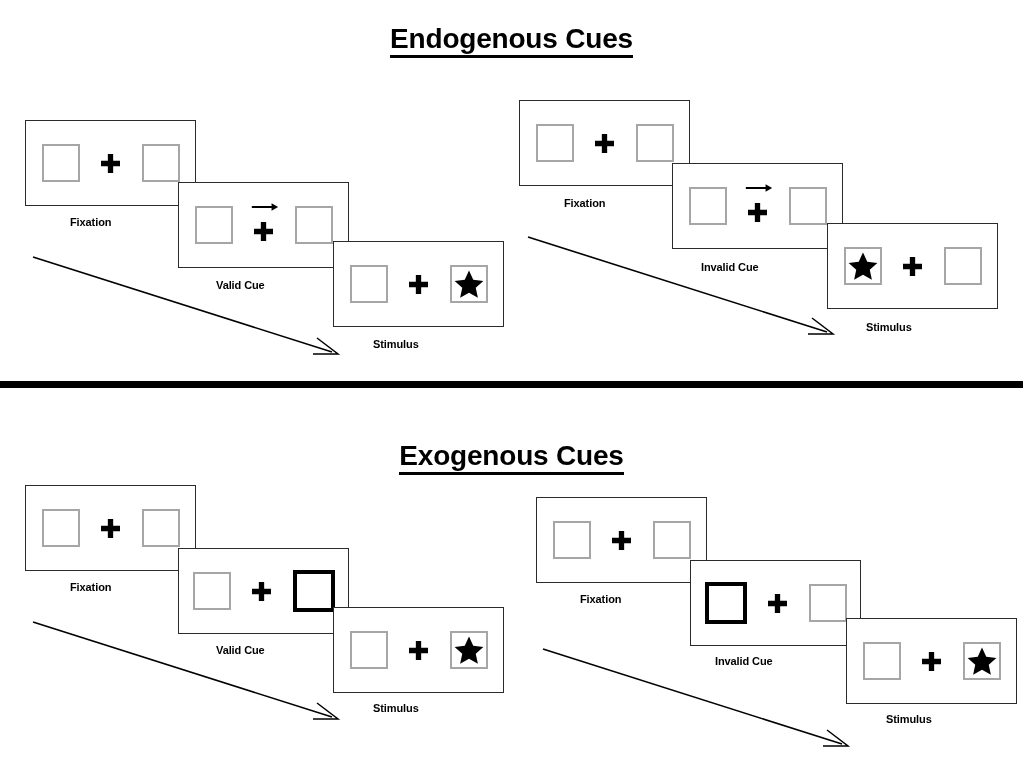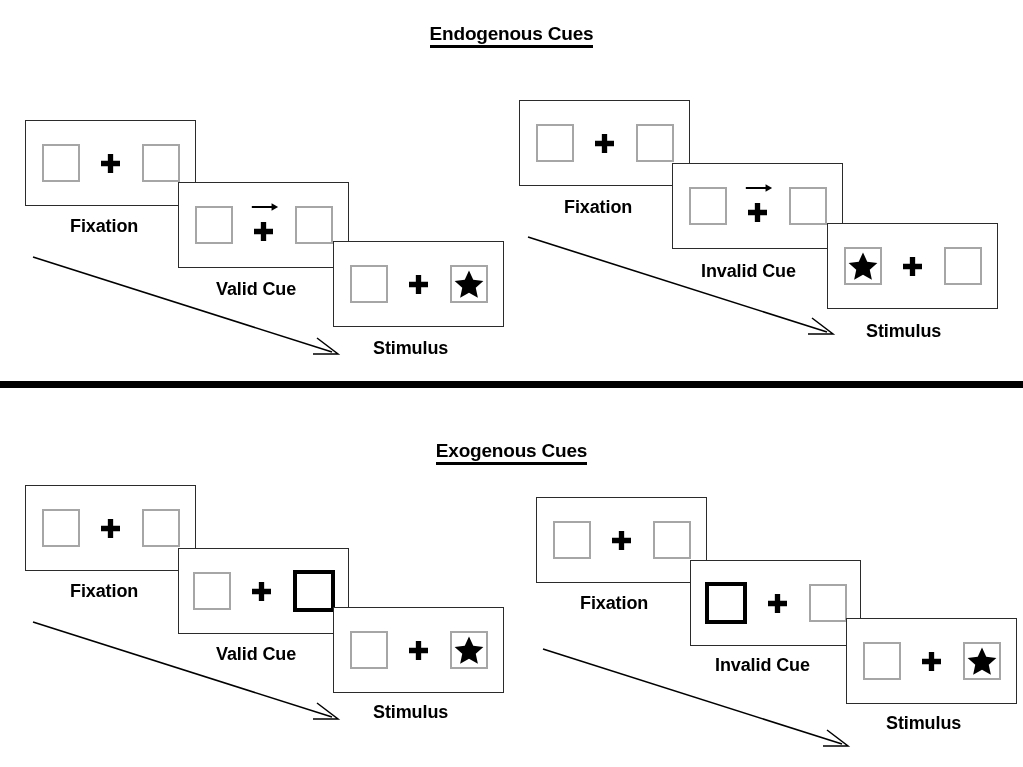--- a/index.html
+++ b/index.html
@@ -20,21 +20,21 @@
     left: 0; top: 0;
     width: 1023px;
     height: 767px;
   }
 
   
   .section-title {
     position: absolute;
     width: 1023px;
     text-align: center;
-    font-size: 19px;
+    font-size: 28px;
     font-weight: bold;
     color: #000000;
     letter-spacing: -0.2px;
   }
   .section-title span {
     border-bottom: 3px solid #000000;
     padding-bottom: 1px;
   }
   #title-endogenous { top: 23px; }
   #title-exogenous  { top: 440px; }
@@ -104,21 +104,21 @@
     transform: translateX(-46%);
     width: 27px;
     height: 11px;
     display: block;
   }
   .center-sym.with-arrow .cross { margin-top: 13px; }
 
   
   .caption {
     position: absolute;
-    font-size: 18px;
+    font-size: 11px;
     font-weight: bold;
     color: #000000;
     white-space: nowrap;
     letter-spacing: -0.1px;
   }
 
   
   .time-arrow {
     position: absolute;
     overflow: visible;

